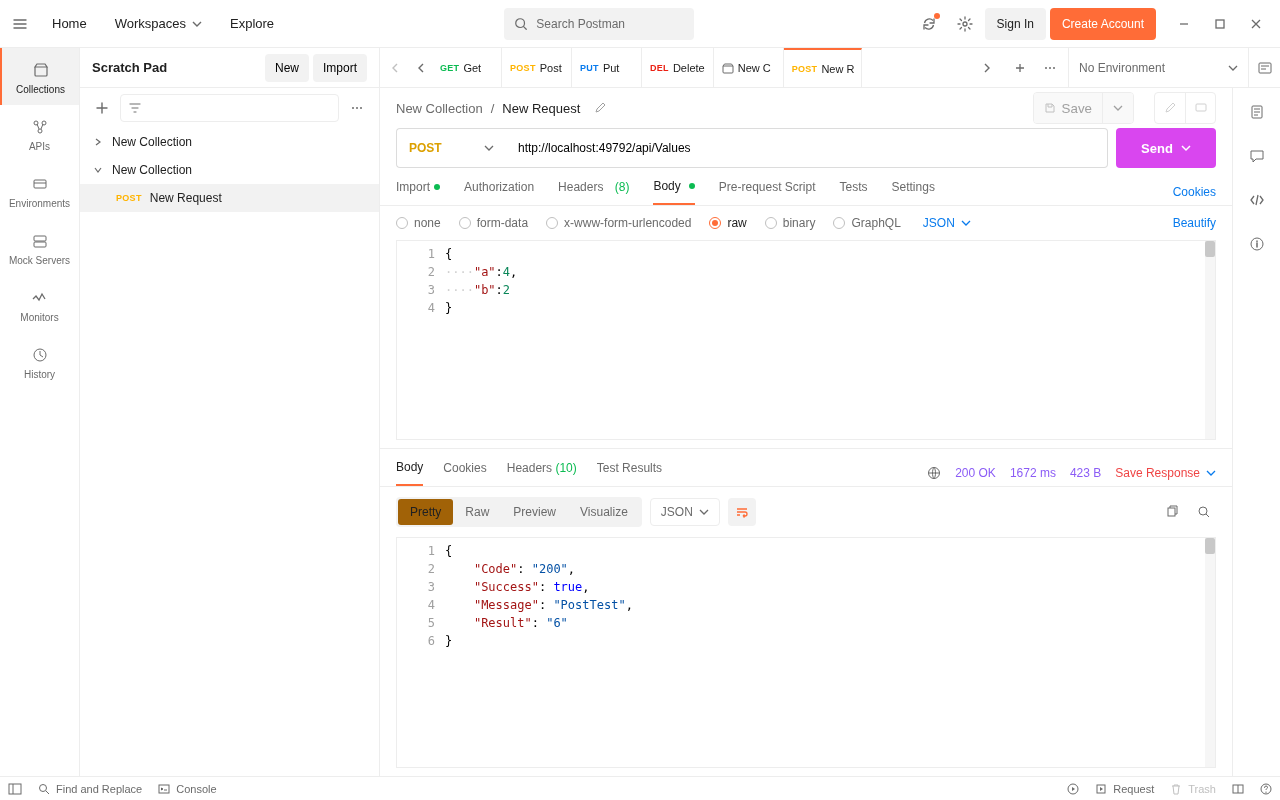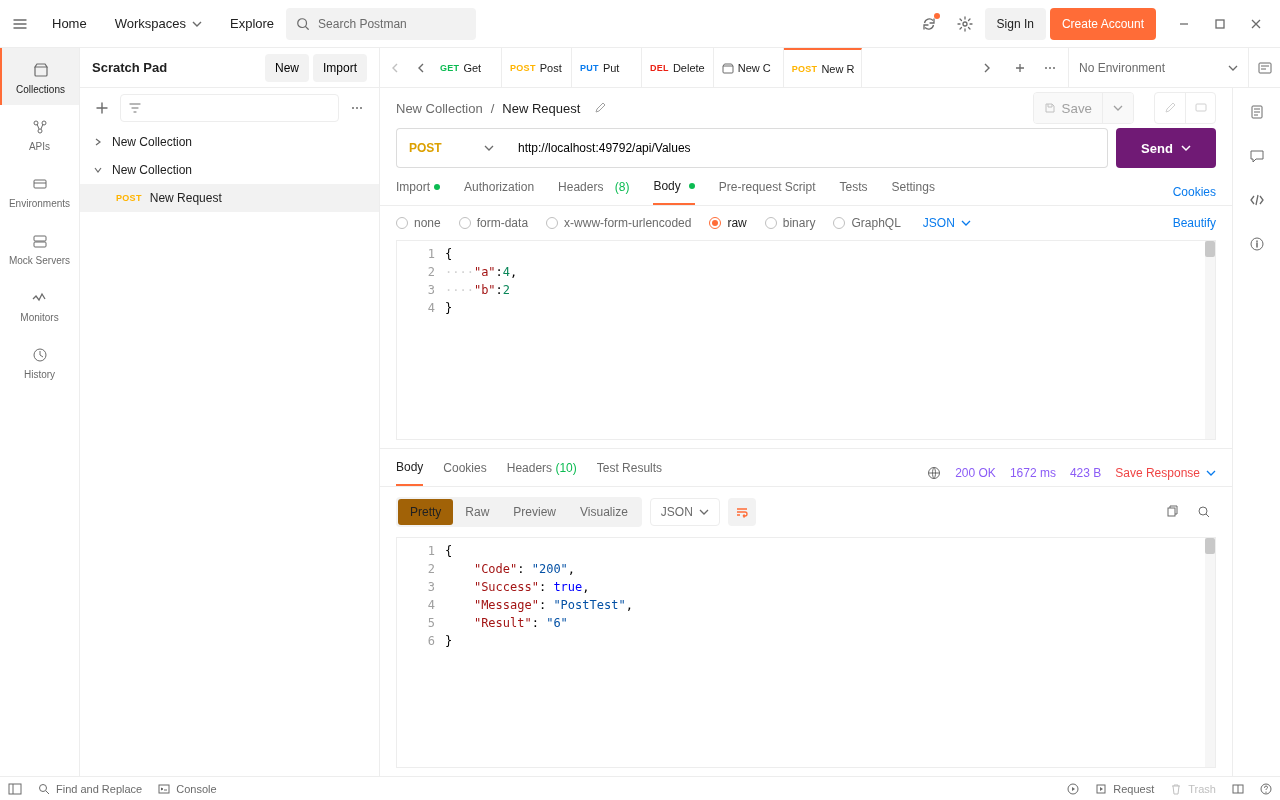--- a/index.html
+++ b/index.html
@@ -4,21 +4,21 @@
 <style>
   * { box-sizing: border-box; margin: 0; padding: 0; }
   html, body { height: 100%; font-family: -apple-system, BlinkMacSystemFont, "Segoe UI", Arial, sans-serif; font-size: 12px; color: #212121; background: #fff; overflow: hidden; }
   body { display: flex; flex-direction: column; }
 
   
   .top-bar { height: 48px; display: flex; align-items: center; border-bottom: 1px solid #ededed; padding: 0 4px; }
   .top-left { display: flex; align-items: center; gap: 4px; }
   .icon-btn { width: 32px; height: 32px; display: inline-flex; align-items: center; justify-content: center; border: none; background: none; cursor: pointer; border-radius: 4px; color: #6b6b6b; }
   .nav-link { padding: 8px 12px; font-size: 13px; color: #212121; cursor: pointer; display: inline-flex; align-items: center; gap: 6px; }
-  .top-center { flex: 1; display: flex; }
+  .top-center { flex: 1; display: flex; justify-content: center; }
   .search-box { width: 190px; height: 32px; background: #f2f2f2; border-radius: 4px; display: flex; align-items: center; padding: 0 10px; gap: 8px; color: #6b6b6b; }
   .top-right { display: flex; align-items: center; gap: 4px; padding-right: 4px; }
   .pill-btn { height: 32px; padding: 0 12px; border-radius: 4px; border: none; font-size: 12px; cursor: pointer; display: inline-flex; align-items: center; }
   .pill-grey { background: #f2f2f2; color: #212121; }
   .pill-orange { background: #ff6c37; color: #fff; font-weight: 500; }
   .notif-dot { position: relative; }
   .notif-dot::after { content:''; position:absolute; top:5px; right:5px; width:6px; height:6px; background:#ff6c37; border-radius:50%; }
 
   
   .main { flex:1; display:flex; min-height:0; }
@@ -68,21 +68,21 @@
   .save-group { display:flex; align-items:center; border:1px solid #ededed; border-radius:4px; overflow:hidden; }
   .save-group button { height:30px; padding:0 10px; border:none; background:#f9f9f9; display:flex; align-items:center; gap:6px; color:#a0a0a0; cursor:pointer; }
   .save-group button + button { border-left:1px solid #ededed; }
   .icon-pair { display:flex; margin-left:12px; border:1px solid #ededed; border-radius:4px; overflow:hidden; }
   .icon-pair span { width:30px; height:30px; display:flex; align-items:center; justify-content:center; color:#c0c0c0; }
   .icon-pair span + span { border-left:1px solid #ededed; }
 
   .url-row { display:flex; padding:0 16px; gap:8px; height:40px; }
   .method-select { width:110px; border:1px solid #dcdcdc; border-top-left-radius:4px; border-bottom-left-radius:4px; display:flex; align-items:center; justify-content:space-between; padding:0 12px; font-weight:700; color:#dca000; font-size:12px; cursor:pointer; border-right:none; }
   .url-input { flex:1; border:1px solid #dcdcdc; border-left:none; border-top-right-radius:4px; border-bottom-right-radius:4px; padding:0 12px; font-size:12px; outline:none; }
-  .send-btn { width:100px; background:#701a75; color:#fff; border:none; border-radius:4px; font-size:13px; font-weight:600; display:flex; align-items:center; justify-content:center; gap:8px; cursor:pointer; }
+  .send-btn { width:100px; background:#d946ef; color:#fff; border:none; border-radius:4px; font-size:13px; font-weight:600; display:flex; align-items:center; justify-content:center; gap:8px; cursor:pointer; }
 
   .req-tabs { display:flex; align-items:center; gap:24px; padding:10px 16px 0; border-bottom:1px solid #ededed; height:38px; font-size:12px; color:#6b6b6b; position:relative; }
   .req-tabs .rt { cursor:pointer; padding-bottom:10px; display:flex; align-items:center; gap:4px; }
   .req-tabs .rt.active { color:#212121; border-bottom:2px solid #ff6c37; }
   .green-dot { width:6px; height:6px; background:#0cbb52; border-radius:50%; display:inline-block; }
   .req-tabs .right-link { margin-left:auto; color:#097bed; cursor:pointer; }
 
   .body-types { display:flex; align-items:center; gap:18px; padding:10px 16px; font-size:12px; color:#6b6b6b; }
   .radio { display:flex; align-items:center; gap:6px; cursor:pointer; }
   .radio .circle { width:12px; height:12px; border:1px solid #c0c0c0; border-radius:50%; display:inline-flex; align-items:center; justify-content:center; }

